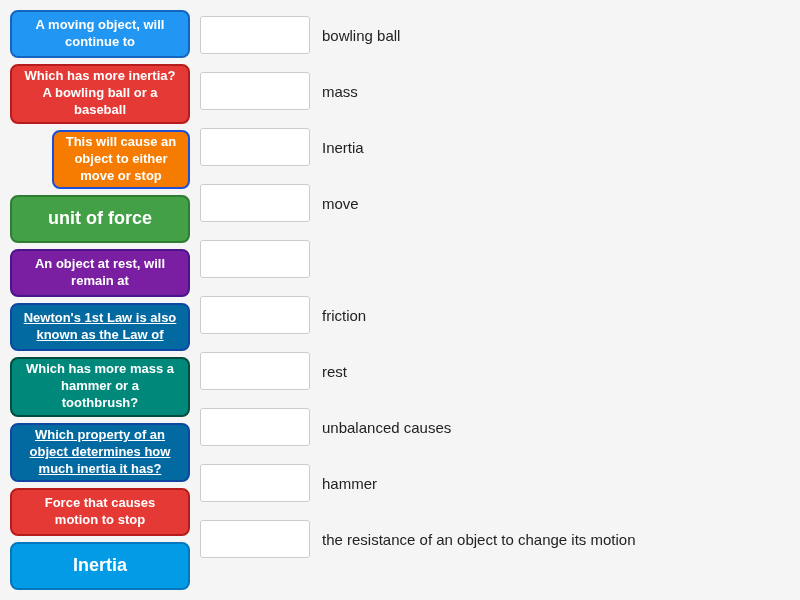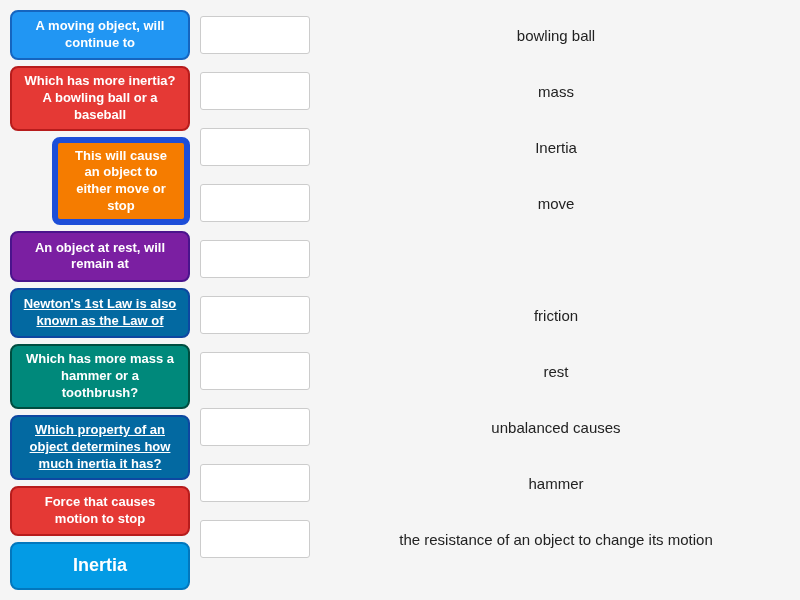--- a/index.html
+++ b/index.html
@@ -39,34 +39,33 @@
       text-align: center;
       cursor: pointer;
       display: flex;
       align-items: center;
       justify-content: center;
       min-height: 48px;
       line-height: 1.3;
     }
     .card.blue { background: #2196F3; border: 2px solid #1565C0; }
     .card.red { background: #e53935; border: 2px solid #b71c1c; }
-    .card.orange { background: #F57C00; border: 6px solid #1d4ed8; margin-left: 42px; }
+    .card.orange { background: #F57C00; border: 2px solid #1d4ed8; margin-left: 42px; }
     .card.green { background: #43A047; border: 2px solid #2E7D32; font-size: 18px; }
     .card.purple { background: #7B1FA2; border: 2px solid #4A148C; }
     .card.teal { background: #00897B; border: 2px solid #004D40; text-align: center; }
     .card.dark-blue { background: #0369a1; border: 2px solid #0D47A1; text-decoration: underline; }
     .card.blue-light { background: #039BE5; border: 2px solid #0277BD; font-size: 18px; }
 
     .right-column {
       display: flex;
       flex-direction: column;
       gap: 6px;
       flex: 1;
       overflow-y: auto;
-      text-align: center;
     }
     .match-row {
       display: flex;
       align-items: center;
       gap: 12px;
       min-height: 50px;
     }
     .answer-box {
       width: 110px;
       height: 38px;
@@ -83,20 +82,21 @@
     }
   </style>
 </head>
 <body>
 
 <div class="container">
   <div class="left-column">
   <div class="card blue">A moving object, will continue to</div>
       <div class="card red">Which has more inertia? A bowling ball or a baseball</div>
       <div class="card orange">This will cause an object to either move or stop</div>
+      <div class="card green">unit of force</div>
       <div class="card purple">An object at rest, will remain at</div>
       <div class="card dark-blue">Newton's 1st Law is also known as the Law of</div>
       <div class="card teal">Which has more mass a hammer or a toothbrush?</div>
       <div class="card dark-blue">Which property of an object determines how much inertia it has?</div>
       <div class="card red">Force that causes motion to stop</div>
       <div class="card blue-light">Inertia</div>
     </div>
   <div class="right-column">
   <div class="match-row">
         <div class="answer-box"></div>

